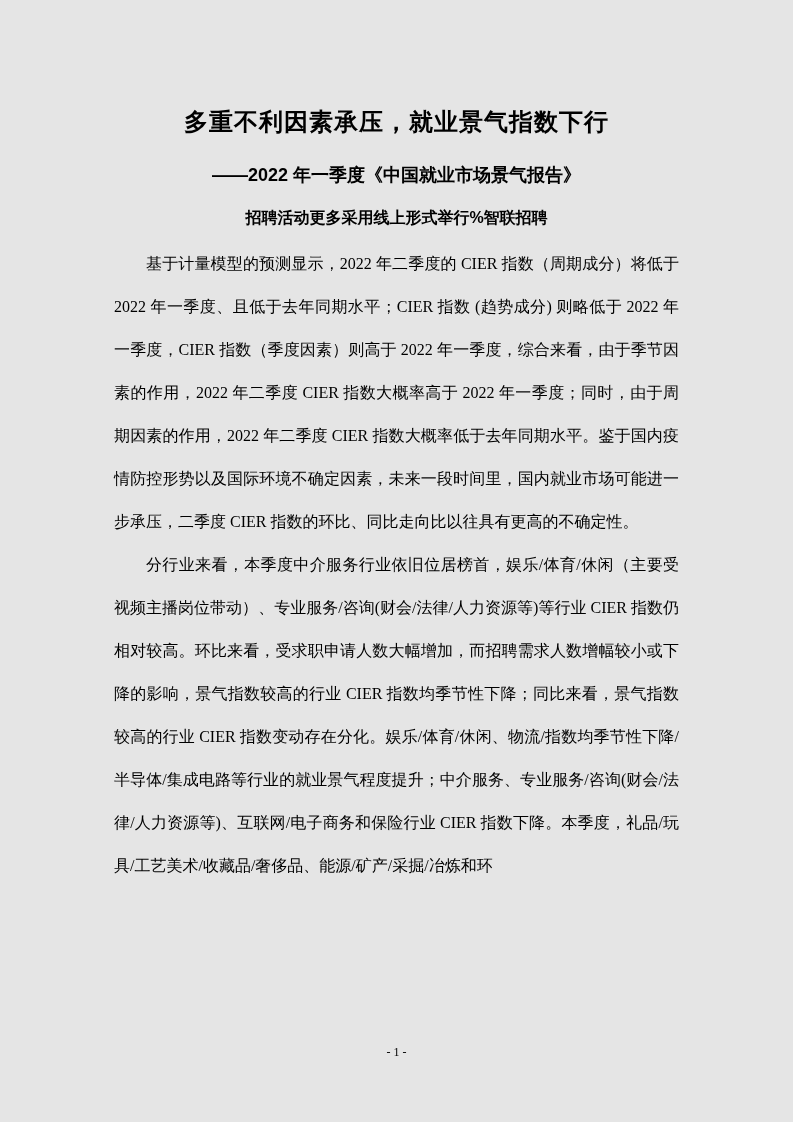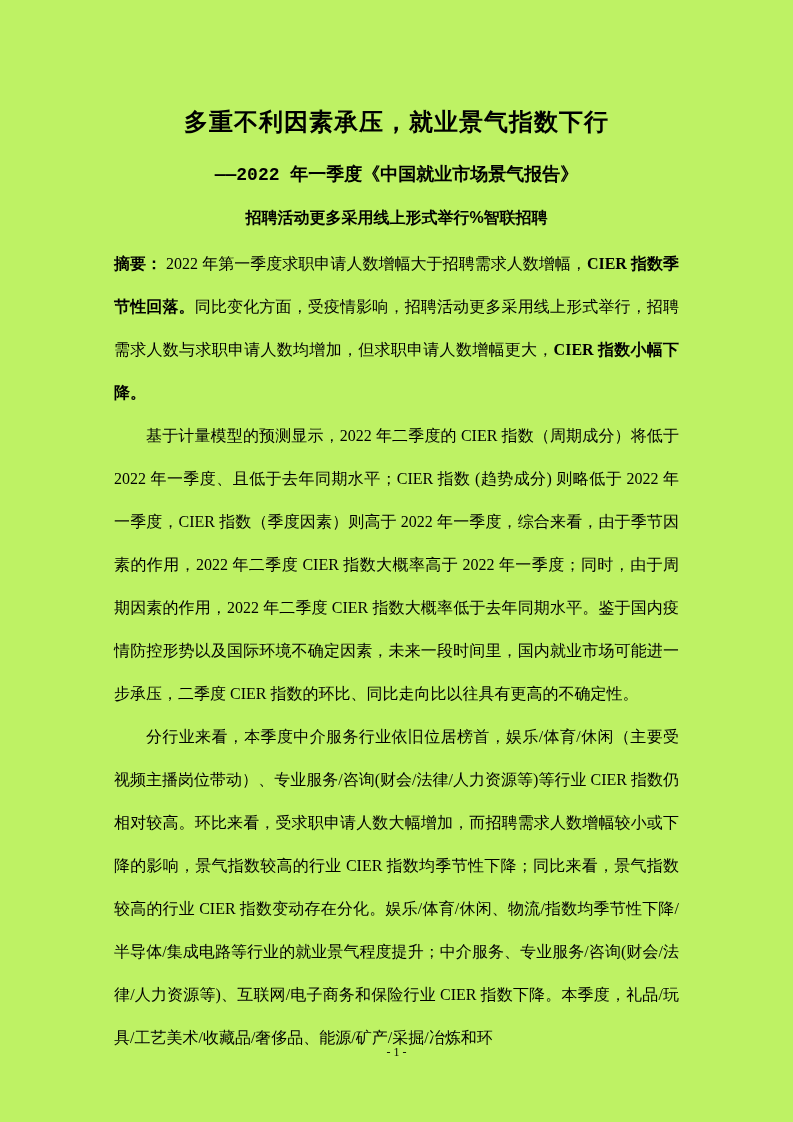--- a/index.html
+++ b/index.html
@@ -11,33 +11,33 @@
     font-family: "Liberation Serif", "DejaVu Serif", serif;
     color: #000000;
     overflow: hidden;
   }
   .page {
     position: absolute;
     top: 0; left: 0;
     width: 793px;
     height: 1122px;
     padding: 108px 114px 0 114px;
-    background: #bef264;
+    background: #e5e5e5;
   }
   h1.doc-title {
     font-family: "Liberation Sans", "DejaVu Sans", sans-serif;
     font-size: 24px;
     font-weight: bold;
     text-align: center;
     letter-spacing: 1px;
     margin: 0 0 28px 0;
     line-height: 1.2;
   }
   h2.doc-subtitle {
-    font-family: Liberation Mono, monospace;
+    font-family: Liberation Sans, sans-serif;
     font-size: 18px;
     font-weight: bold;
     text-align: center;
     margin: 0 0 22px 0;
     line-height: 1.2;
   }
   h3.doc-author {
     font-family: "Liberation Sans", "DejaVu Sans", sans-serif;
     font-size: 16px;
     font-weight: bold;
@@ -65,18 +65,17 @@
   }
 </style>
 </head>
 <body>
 
 <div class="page">
   <h1 class="doc-title">多重不利因素承压，就业景气指数下行</h1>
   <h2 class="doc-subtitle">——2022 年一季度《中国就业市场景气报告》</h2>
   <h3 class="doc-author">招聘活动更多采用线上形式举行%智联招聘</h3>
   <div class="doc-body" id="doc-body">
-      <p><span class="b">摘要：</span><span> 2022 年第一季度求职申请人数增幅大于招聘需求人数增幅，</span><span class="b">CIER 指数季节性回落。</span><span>同比变化方面，受疫情影响，招聘活动更多采用线上形式举行，招聘需求人数与求职申请人数均增加，但求职申请人数增幅更大，</span><span class="b">CIER 指数小幅下降。</span></p>
       <p class="indent"><span>基于计量模型的预测显示，2022 年二季度的 CIER 指数（周期成分）将低于 2022 年一季度、且低于去年同期水平；CIER 指数 (趋势成分) 则略低于 2022 年一季度，CIER 指数（季度因素）则高于 2022 年一季度，综合来看，由于季节因素的作用，2022 年二季度 CIER 指数大概率高于 2022 年一季度；同时，由于周期因素的作用，2022 年二季度 CIER 指数大概率低于去年同期水平。鉴于国内疫情防控形势以及国际环境不确定因素，未来一段时间里，国内就业市场可能进一步承压，二季度 CIER 指数的环比、同比走向比以往具有更高的不确定性。</span></p>
       <p class="indent"><span>分行业来看，本季度中介服务行业依旧位居榜首，娱乐/体育/休闲（主要受视频主播岗位带动）、专业服务/咨询(财会/法律/人力资源等)等行业 CIER 指数仍相对较高。环比来看，受求职申请人数大幅增加，而招聘需求人数增幅较小或下降的影响，景气指数较高的行业 CIER 指数均季节性下降；同比来看，景气指数较高的行业 CIER 指数变动存在分化。娱乐/体育/休闲、物流/指数均季节性下降/半导体/集成电路等行业的就业景气程度提升；中介服务、专业服务/咨询(财会/法律/人力资源等)、互联网/电子商务和保险行业 CIER 指数下降。本季度，礼品/玩具/工艺美术/收藏品/奢侈品、能源/矿产/采掘/冶炼和环</span></p>
     </div>
   <div class="page-footer">- 1 -</div>
 </div>
 
 </body></html>

